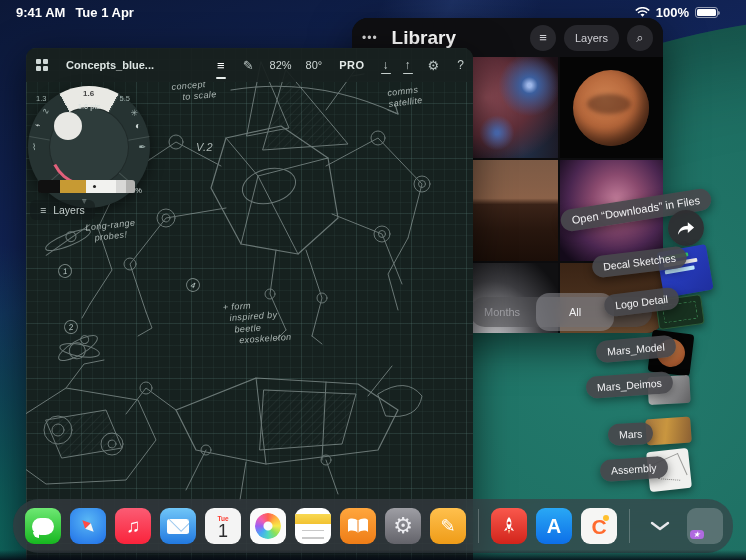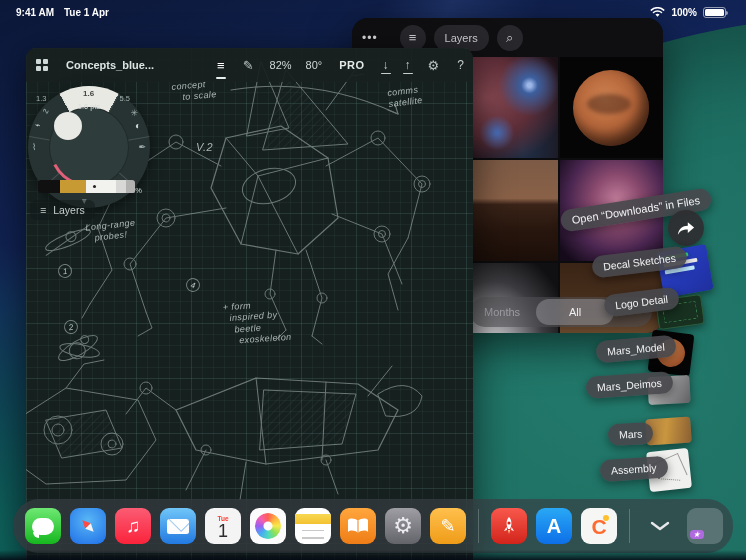--- a/index.html
+++ b/index.html
@@ -9,22 +9,22 @@
   #screen::before{content:"";position:absolute;inset:0;
     background:linear-gradient(115deg,transparent 38%,rgba(100,140,230,.16) 45%,transparent 54%),
                radial-gradient(circle at -6% 98%,#0f6e5e 0%,rgba(15,110,94,.55) 14%,transparent 32%);}
   .teal-circle{position:absolute;left:85px;top:15px;width:1570px;height:1570px;border-radius:50%;
     background:radial-gradient(circle at 34% 22%,#227a6c 0%,#185f55 40%,#11504a 70%);
     box-shadow:inset 0 40px 80px rgba(0,0,0,.25);}
   #screen::after{content:"";position:absolute;left:0;right:0;bottom:0;height:10px;
     background:linear-gradient(rgba(4,8,18,0),rgba(4,8,18,.85));z-index:6;pointer-events:none;}
 
   
-  .statusbar{position:absolute;top:0;left:0;right:4px;height:24px;display:flex;justify-content:space-between;
-    align-items:center;padding:0 16px;z-index:7;color:#fff;font-size:10px;font-weight:700;}
+  .statusbar{position:absolute;top:0;left:0;right:12px;height:24px;display:flex;justify-content:space-between;
+    align-items:center;padding:0 16px;z-index:7;color:#fff;font-size:13px;font-weight:700;}
   .sb-left{display:flex;gap:10px;}
   .sb-right{display:flex;gap:6px;align-items:center;}
   .batt{position:relative;width:23px;height:11px;border:1px solid rgba(255,255,255,.55);border-radius:3px;}
   .batt i{position:absolute;inset:1px;background:#fff;border-radius:1.5px;}
   .batt::after{content:"";position:absolute;right:-3px;top:3px;width:2px;height:4px;background:rgba(255,255,255,.55);border-radius:0 2px 2px 0;}
 
   
   .photos-win{position:absolute;left:352px;top:18px;width:311px;height:315px;border-radius:16px;
     background:#0c0c0e;overflow:hidden;z-index:1;box-shadow:0 14px 40px rgba(0,0,0,.55);}
   .ph-header{position:absolute;top:0;left:0;right:0;height:39px;display:flex;align-items:center;
@@ -49,21 +49,21 @@
     background:rgba(60,30,20,.45);filter:blur(2px);}
   .ph-desert{background:linear-gradient(#7c5a45 0%,#8a6148 38%,#3a2318 44%,#27160e 70%,#1b0e08 100%);}
   .ph-neb2{background:radial-gradient(ellipse at 55% 40%,#c27d9a 0%,#8a4a6e 30%,#4a2650 60%,transparent 90%),
     radial-gradient(circle at 30% 20%,#e0c0d0 0 2%,transparent 12%),#140a1a;}
   .ph-craft{background:radial-gradient(ellipse at 35% 80%,#d4d4d6 0%,#9a9a9e 22%,#3c3c40 55%,transparent 85%),#101012;}
   .ph-rover{background:linear-gradient(#3a2415 0%,#4e3420 55%,#6e4e30 75%,#2c1a0e 100%);}
   .ph-hidden{background:#121214;}
   .ph-zoom{position:absolute;left:118px;bottom:6px;width:182px;height:30px;border-radius:15px;
     background:rgba(80,80,84,.55);display:flex;align-items:center;z-index:4;backdrop-filter:blur(6px);}
   .ph-seg{color:rgba(210,210,215,.55);font-size:11px;padding:0 14px;}
-  .ph-seg-all{height:26px;margin:0 2px;display:flex;align-items:center;justify-content:center;width:78px;
+  .ph-seg-all{height:38px;margin:0 2px;display:flex;align-items:center;justify-content:center;width:78px;
     background:rgba(150,150,155,.5);border-radius:13px;color:#f0f0f2;}
 
   
   .concepts-win{position:absolute;left:26px;top:48px;width:447px;height:512px;border-radius:10px 10px 0 0;
     overflow:hidden;z-index:2;box-shadow:0 10px 38px rgba(0,0,0,.6);
     background-color:#16211f;
     background-image:
       linear-gradient(rgba(115,155,150,.13) 1px,transparent 1px),
       linear-gradient(90deg,rgba(115,155,150,.13) 1px,transparent 1px),
       linear-gradient(rgba(115,155,150,.07) 1px,transparent 1px),
@@ -205,20 +205,21 @@
         </div>
       <div class="ph ph-hidden"></div>
       <div class="ph ph-desert"></div>
       <div class="ph ph-neb2"></div>
       <div class="ph ph-hidden"></div>
       <div class="ph ph-craft"></div>
       <div class="ph ph-rover"></div>
     </div>
     <div class="ph-header">
       <span class="ph-more">•••</span>
+      <span class="ph-title">Library</span>
       <span class="ph-btn">≡</span>
       <span class="ph-btn ph-select">Layers</span>
       <span class="ph-btn">⌕</span>
     </div>
     <div class="ph-zoom">
       <span class="ph-seg">Months</span>
       <span class="ph-seg ph-seg-all">All</span>
     </div>
   </div>
 

